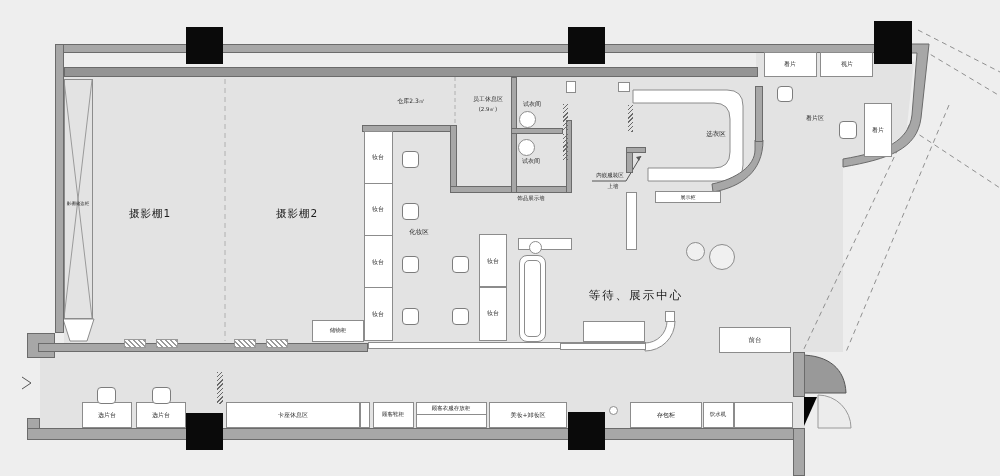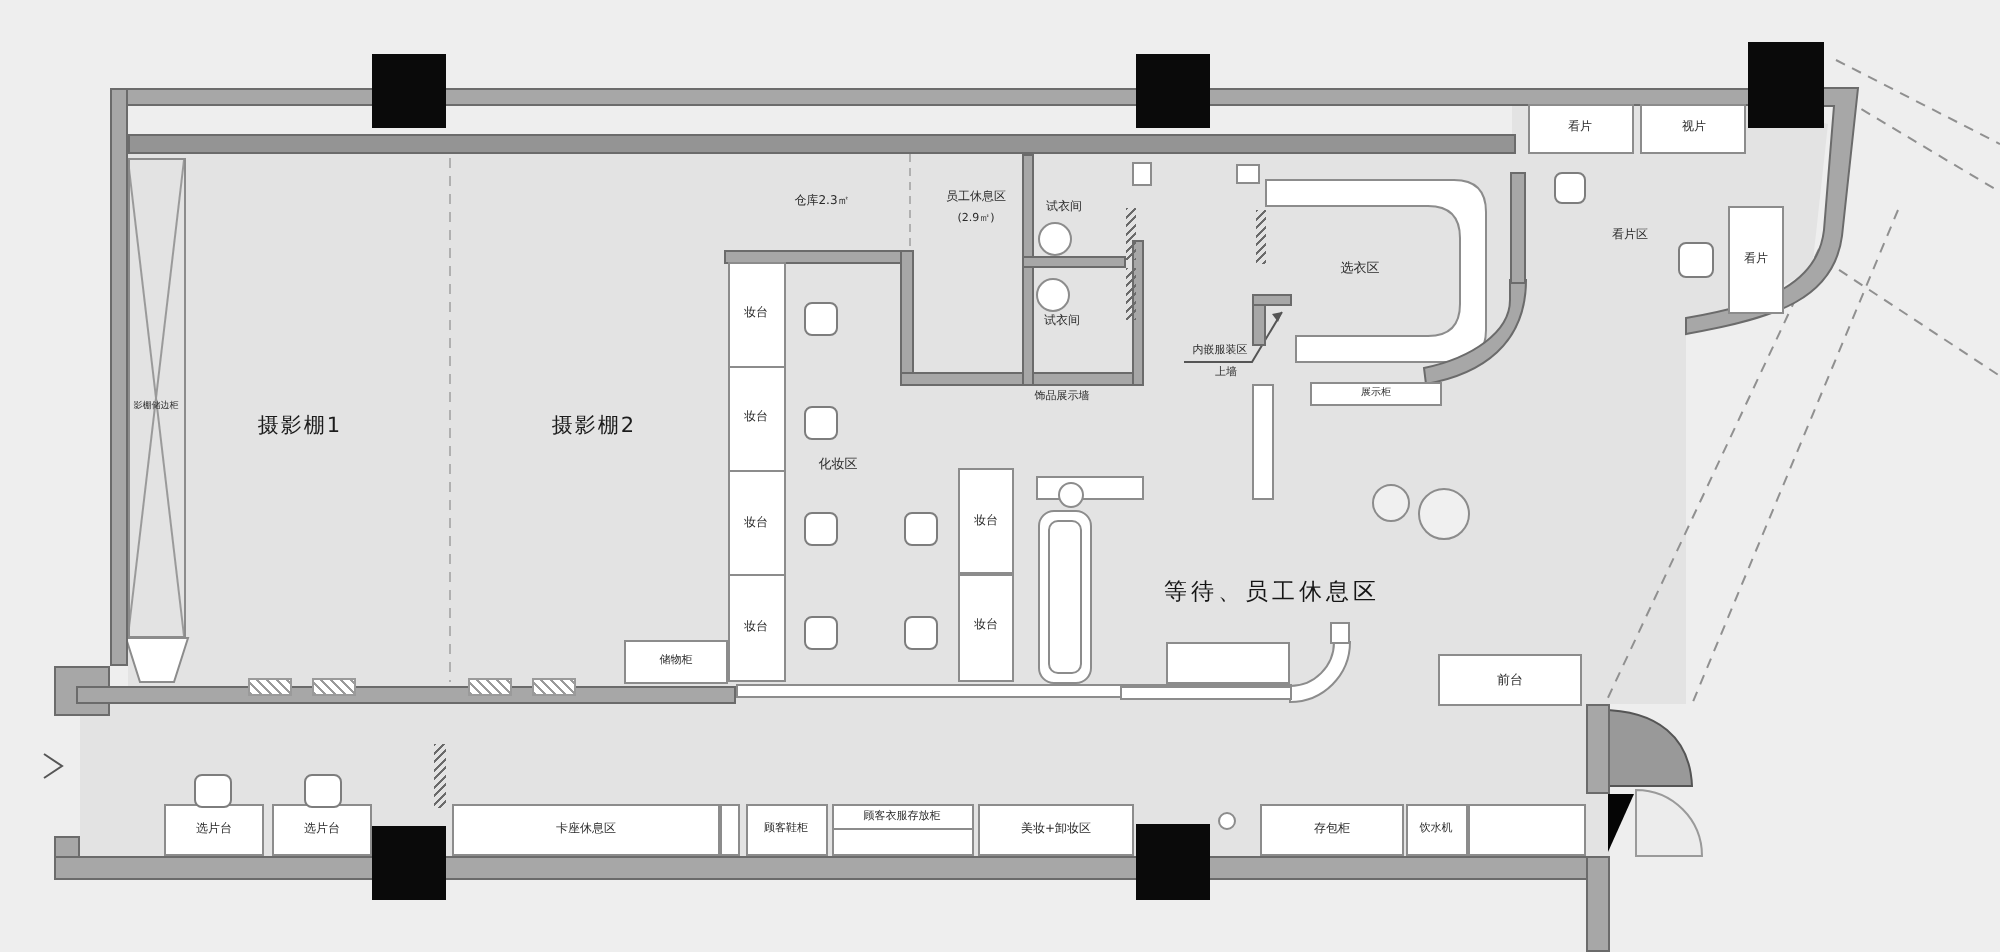--- a/index.html
+++ b/index.html
@@ -171,29 +171,29 @@
   <div class="lbl" style="left:531px;top:161px;font-size:6px">试衣间</div>
   <div class="lbl" style="left:531px;top:199px;font-size:5.5px">饰品展示墙</div>
   <div class="lbl" style="left:419px;top:232px;font-size:6.5px">化妆区</div>
   <div class="lbl" style="left:378px;top:157px;font-size:6px">妆台</div>
   <div class="lbl" style="left:378px;top:209px;font-size:6px">妆台</div>
   <div class="lbl" style="left:378px;top:262px;font-size:6px">妆台</div>
   <div class="lbl" style="left:378px;top:314px;font-size:6px">妆台</div>
   <div class="lbl" style="left:493px;top:261px;font-size:6px">妆台</div>
   <div class="lbl" style="left:493px;top:313px;font-size:6px">妆台</div>
   <div class="lbl" style="left:338px;top:331px;font-size:5.5px">储物柜</div>
-  <div class="lbl" style="left:680px;top:134px;font-size:6.5px">选衣区</div>
+  <div class="lbl" style="left:716px;top:134px;font-size:6.5px">选衣区</div>
   <div class="lbl" style="left:610px;top:176px;font-size:5.5px">内嵌服装区</div>
   <div class="lbl" style="left:613px;top:187px;font-size:5.5px">上墙</div>
   <div class="lbl" style="left:688px;top:197px;font-size:5px">展示柜</div>
   <div class="lbl" style="left:790px;top:64px;font-size:6px">看片</div>
   <div class="lbl" style="left:847px;top:64px;font-size:6px">视片</div>
   <div class="lbl" style="left:815px;top:118px;font-size:6px">看片区</div>
   <div class="lbl" style="left:878px;top:130px;font-size:6px">看片</div>
-  <div class="lbl" style="left:636px;top:296px;font-size:11.5px;letter-spacing:2px;color:#161616">等待、员工休息区</div>
+  <div class="lbl" style="left:636px;top:296px;font-size:11.5px;letter-spacing:2px;color:#161616">等待、展示中心</div>
   <div class="lbl" style="left:755px;top:340px;font-size:6.5px">前台</div>
   <div class="lbl" style="left:107px;top:415px;font-size:6px">选片台</div>
   <div class="lbl" style="left:161px;top:415px;font-size:6px">选片台</div>
   <div class="lbl" style="left:293px;top:415px;font-size:6px">卡座休息区</div>
   <div class="lbl" style="left:393px;top:415px;font-size:5.5px">顾客鞋柜</div>
   <div class="lbl" style="left:451px;top:409px;font-size:5.5px">顾客衣服存放柜</div>
   <div class="lbl" style="left:528px;top:415px;font-size:6px">美妆+卸妆区</div>
   <div class="lbl" style="left:666px;top:415px;font-size:6px">存包柜</div>
   <div class="lbl" style="left:718px;top:415px;font-size:5.5px">饮水机</div>
 

